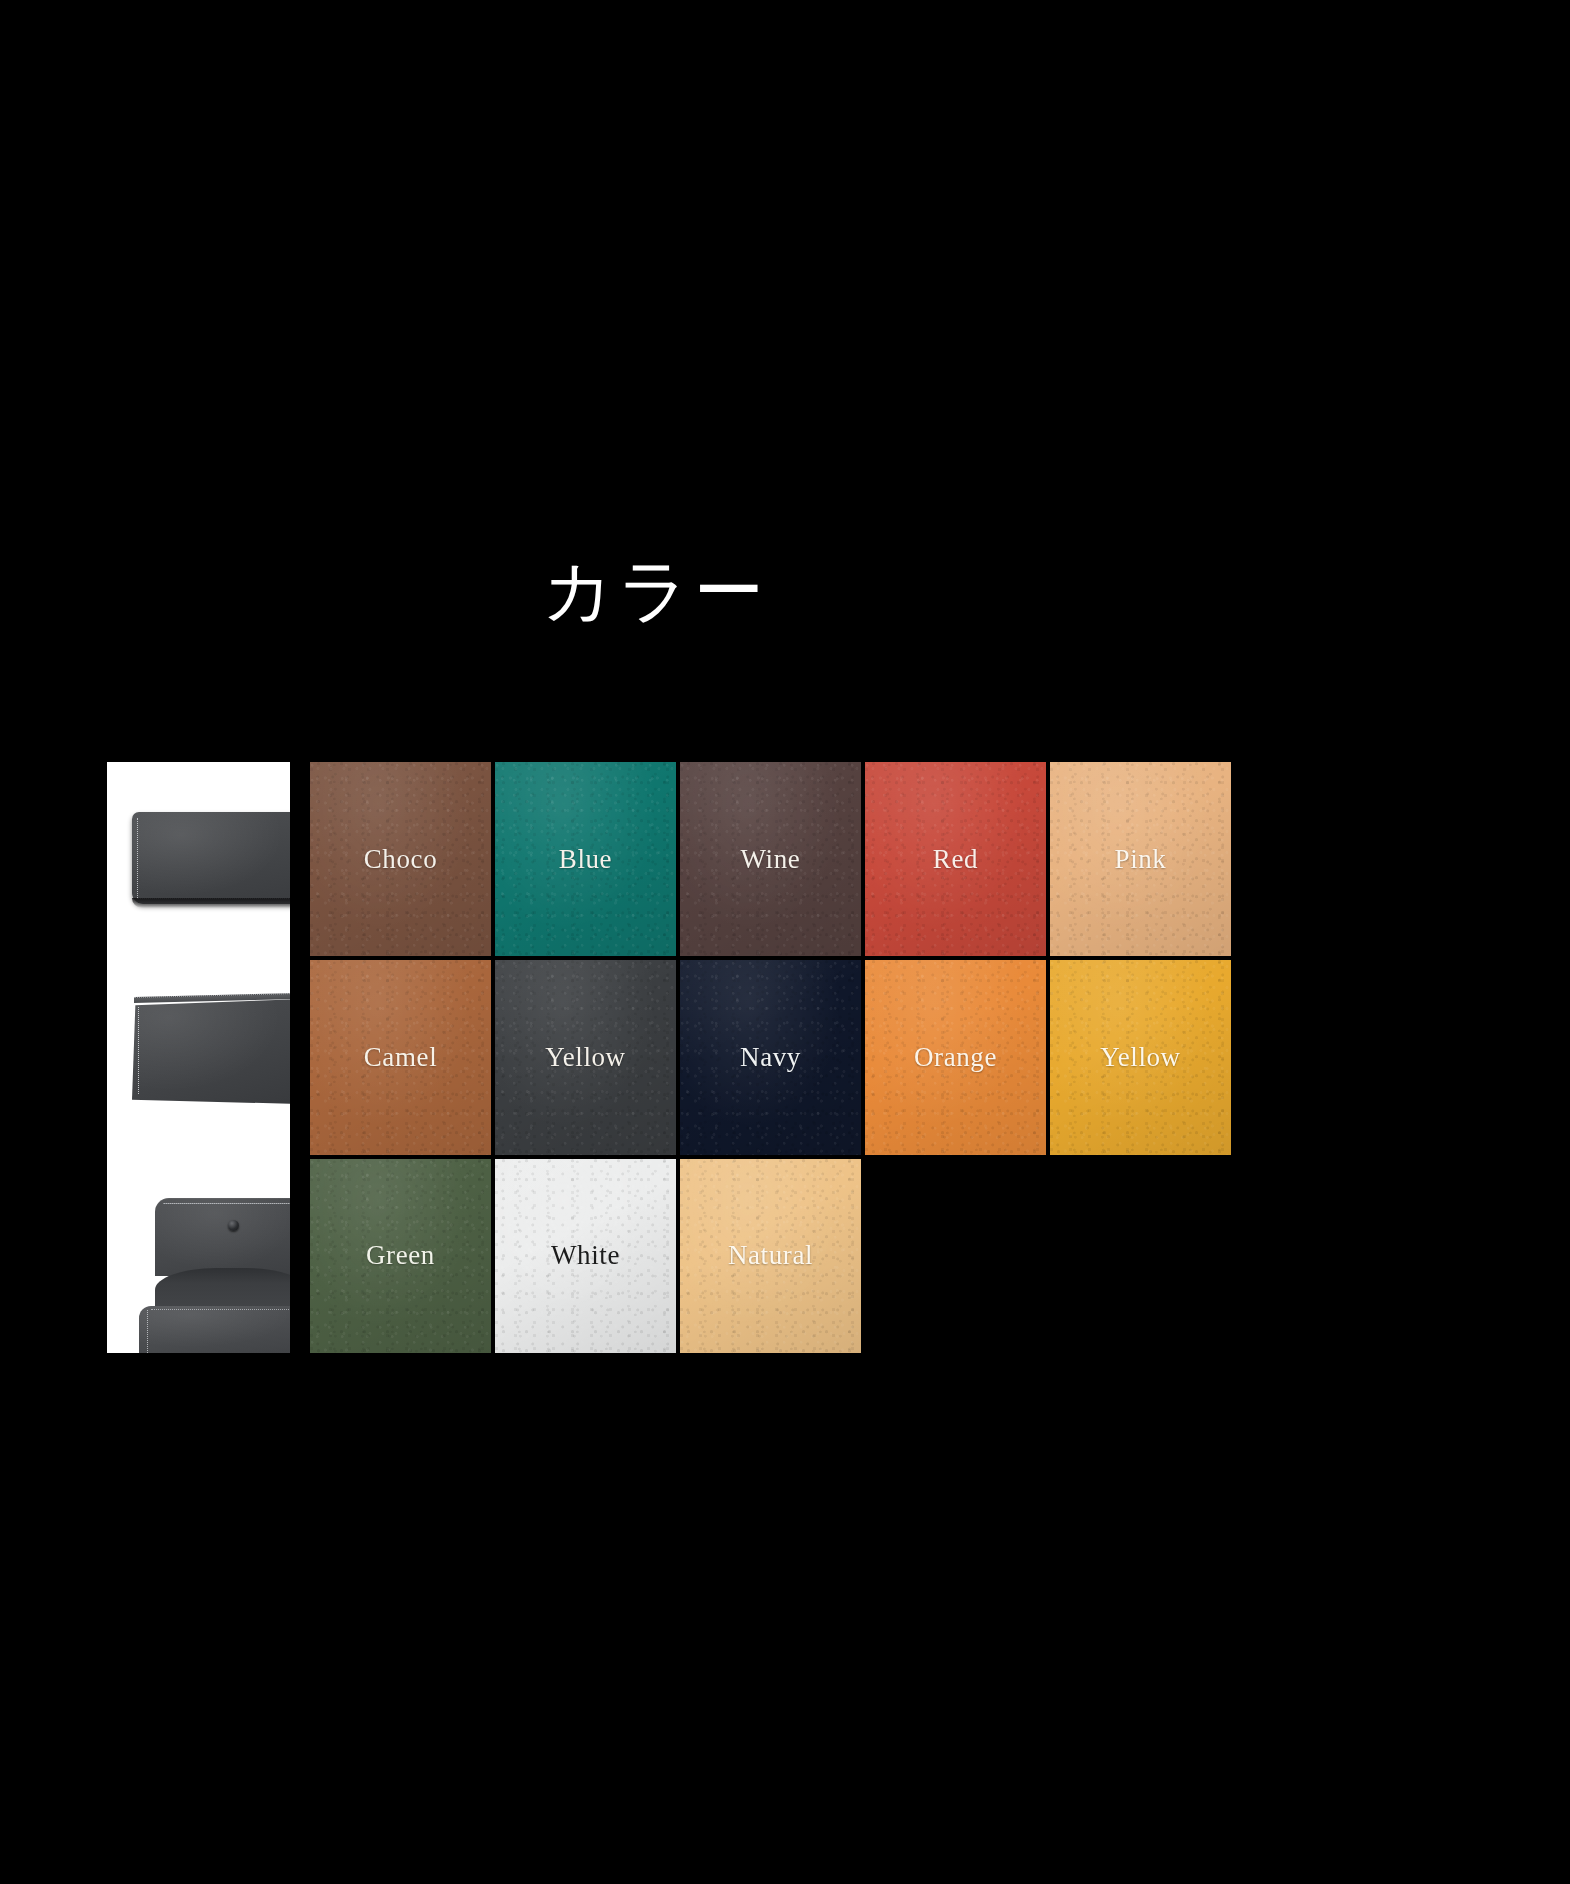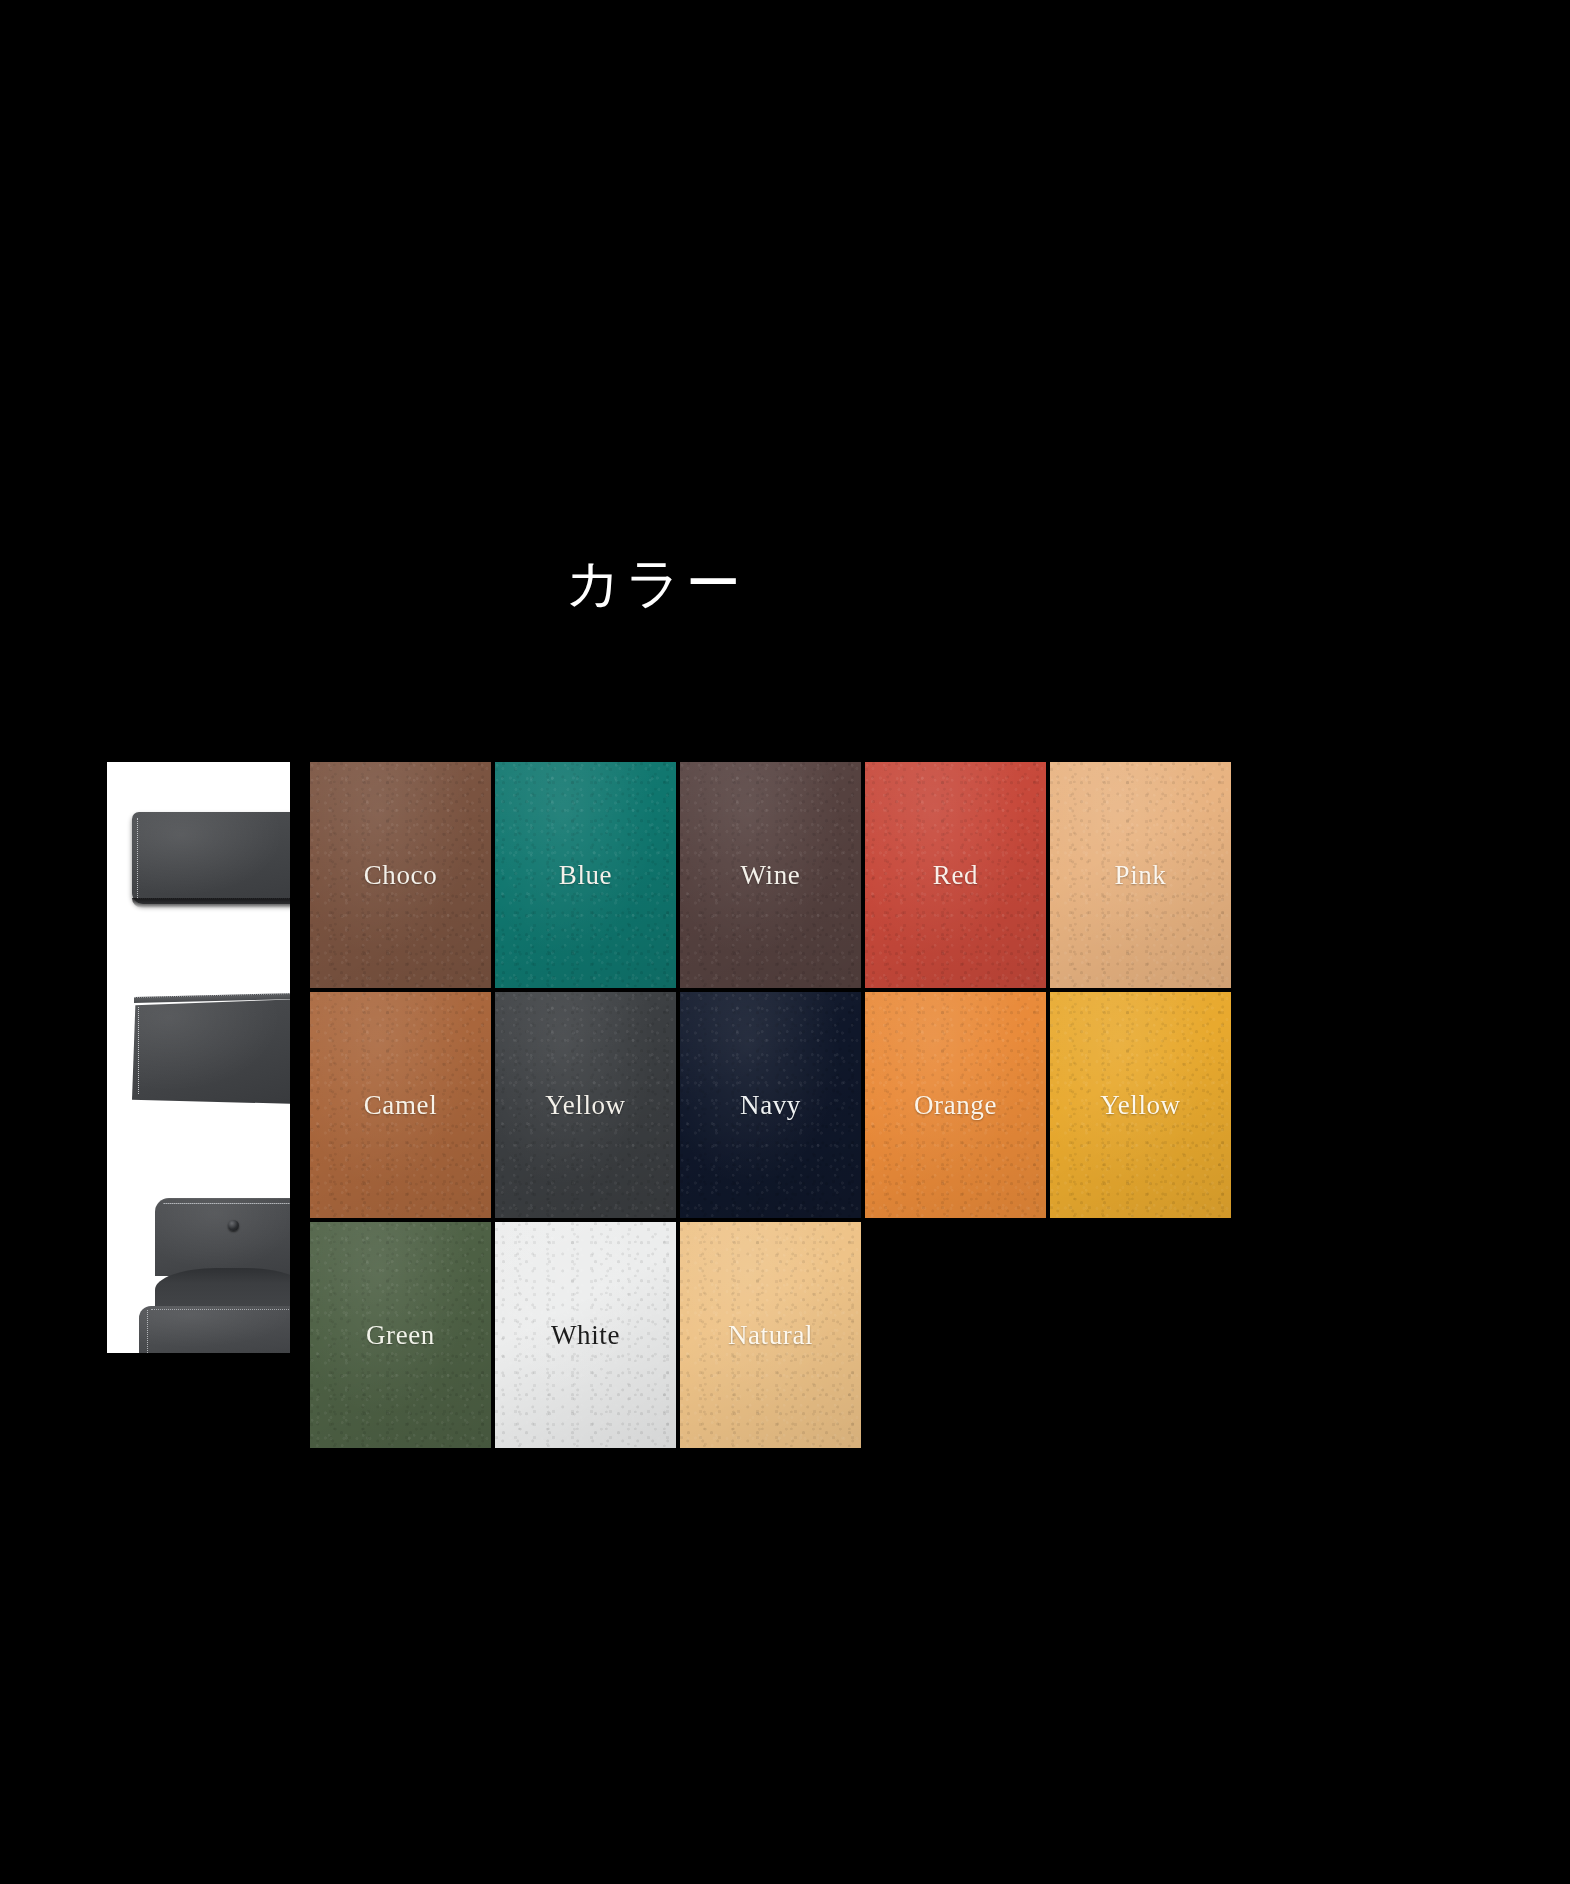--- a/index.html
+++ b/index.html
@@ -16,35 +16,35 @@
   }
 
   
   #page-title {
     position: absolute;
     left: 0;
     top: 556px;
     width: 1310px;
     text-align: center;
     color: #ffffff;
-    font-size: 55px;
+    font-size: 70px;
     line-height: 1.0;
     letter-spacing: 4px;
     font-weight: 400;
     font-family: "DejaVu Serif", "Liberation Serif", serif;
     white-space: nowrap;
   }
 
   
   #color-grid {
     position: absolute;
     left: 107px;
     top: 762px;
     width: 1124px;
-    height: 686px;
+    height: 591px;
     display: flex;
     gap: 20px;
   }
 
   
   #product-photos {
     width: 183px;
     height: 591px;
     background: #ffffff;
     position: relative;

